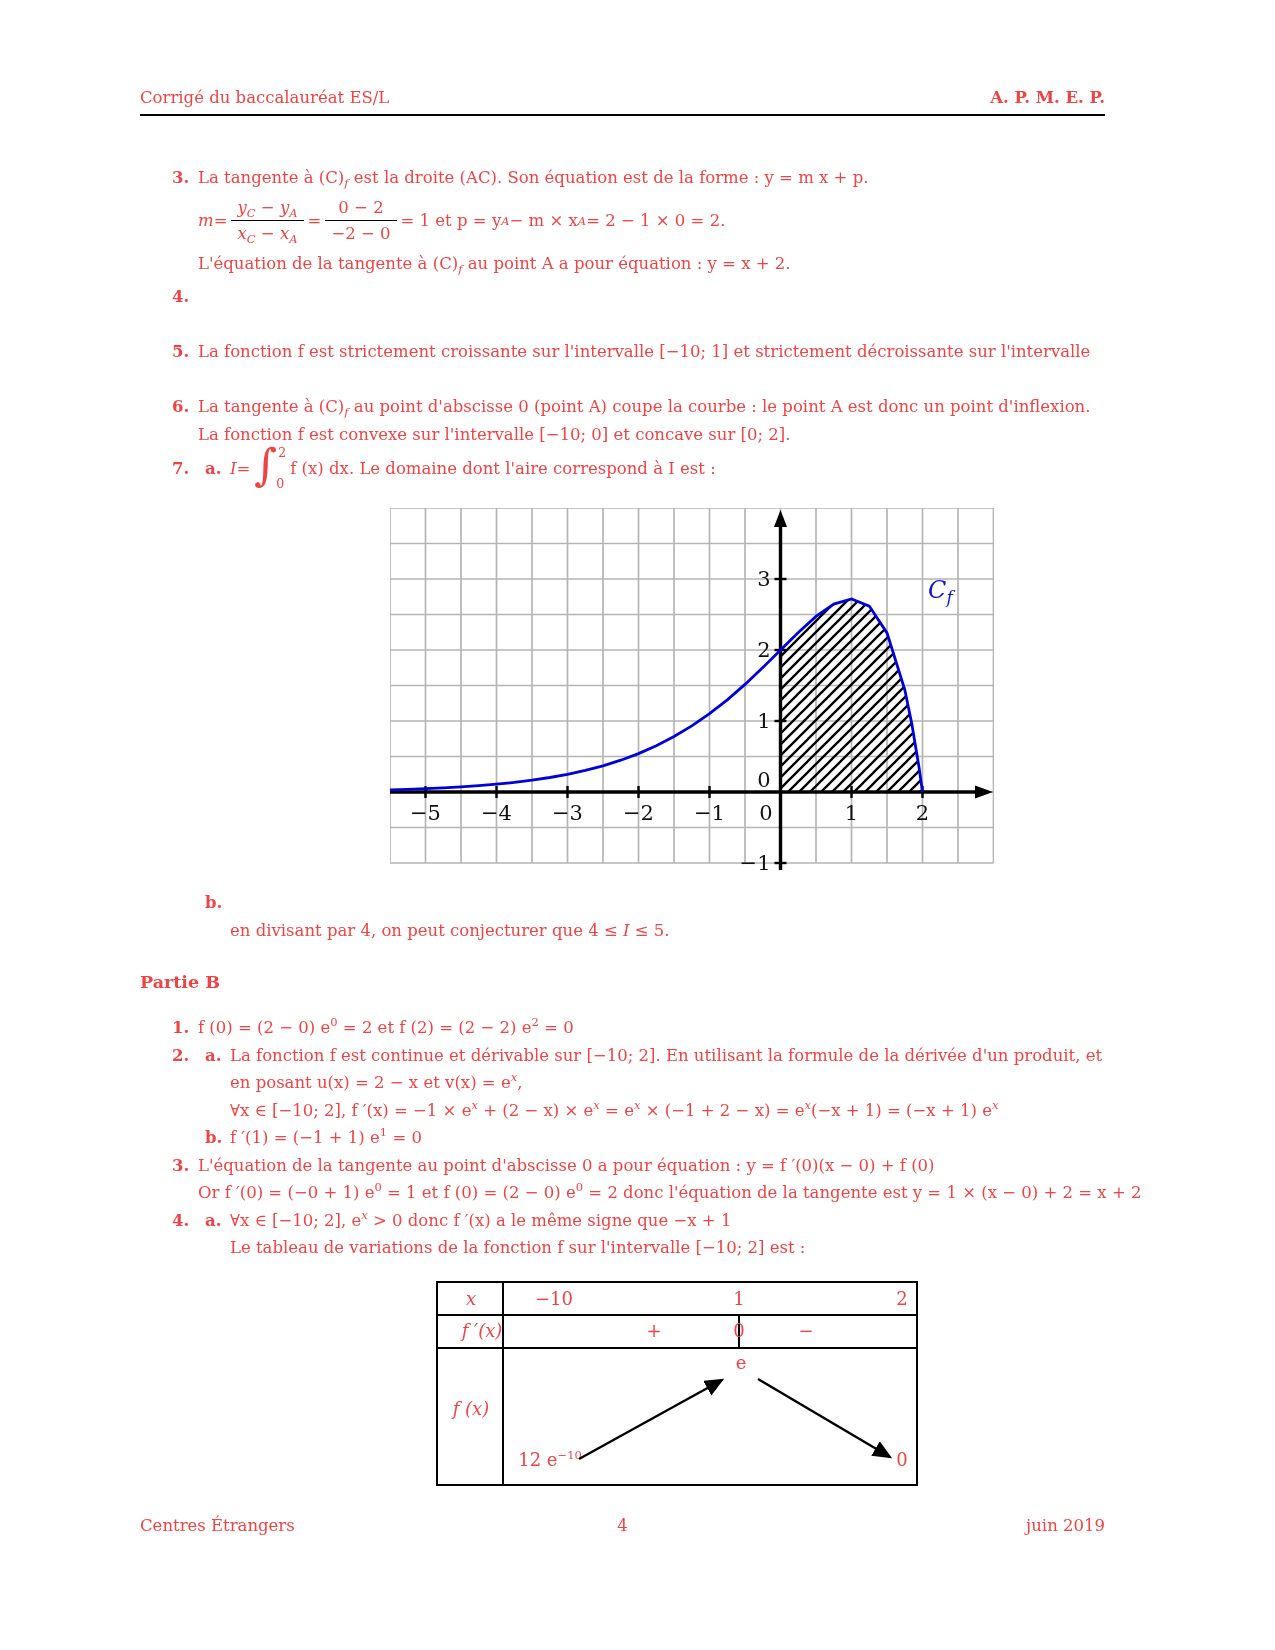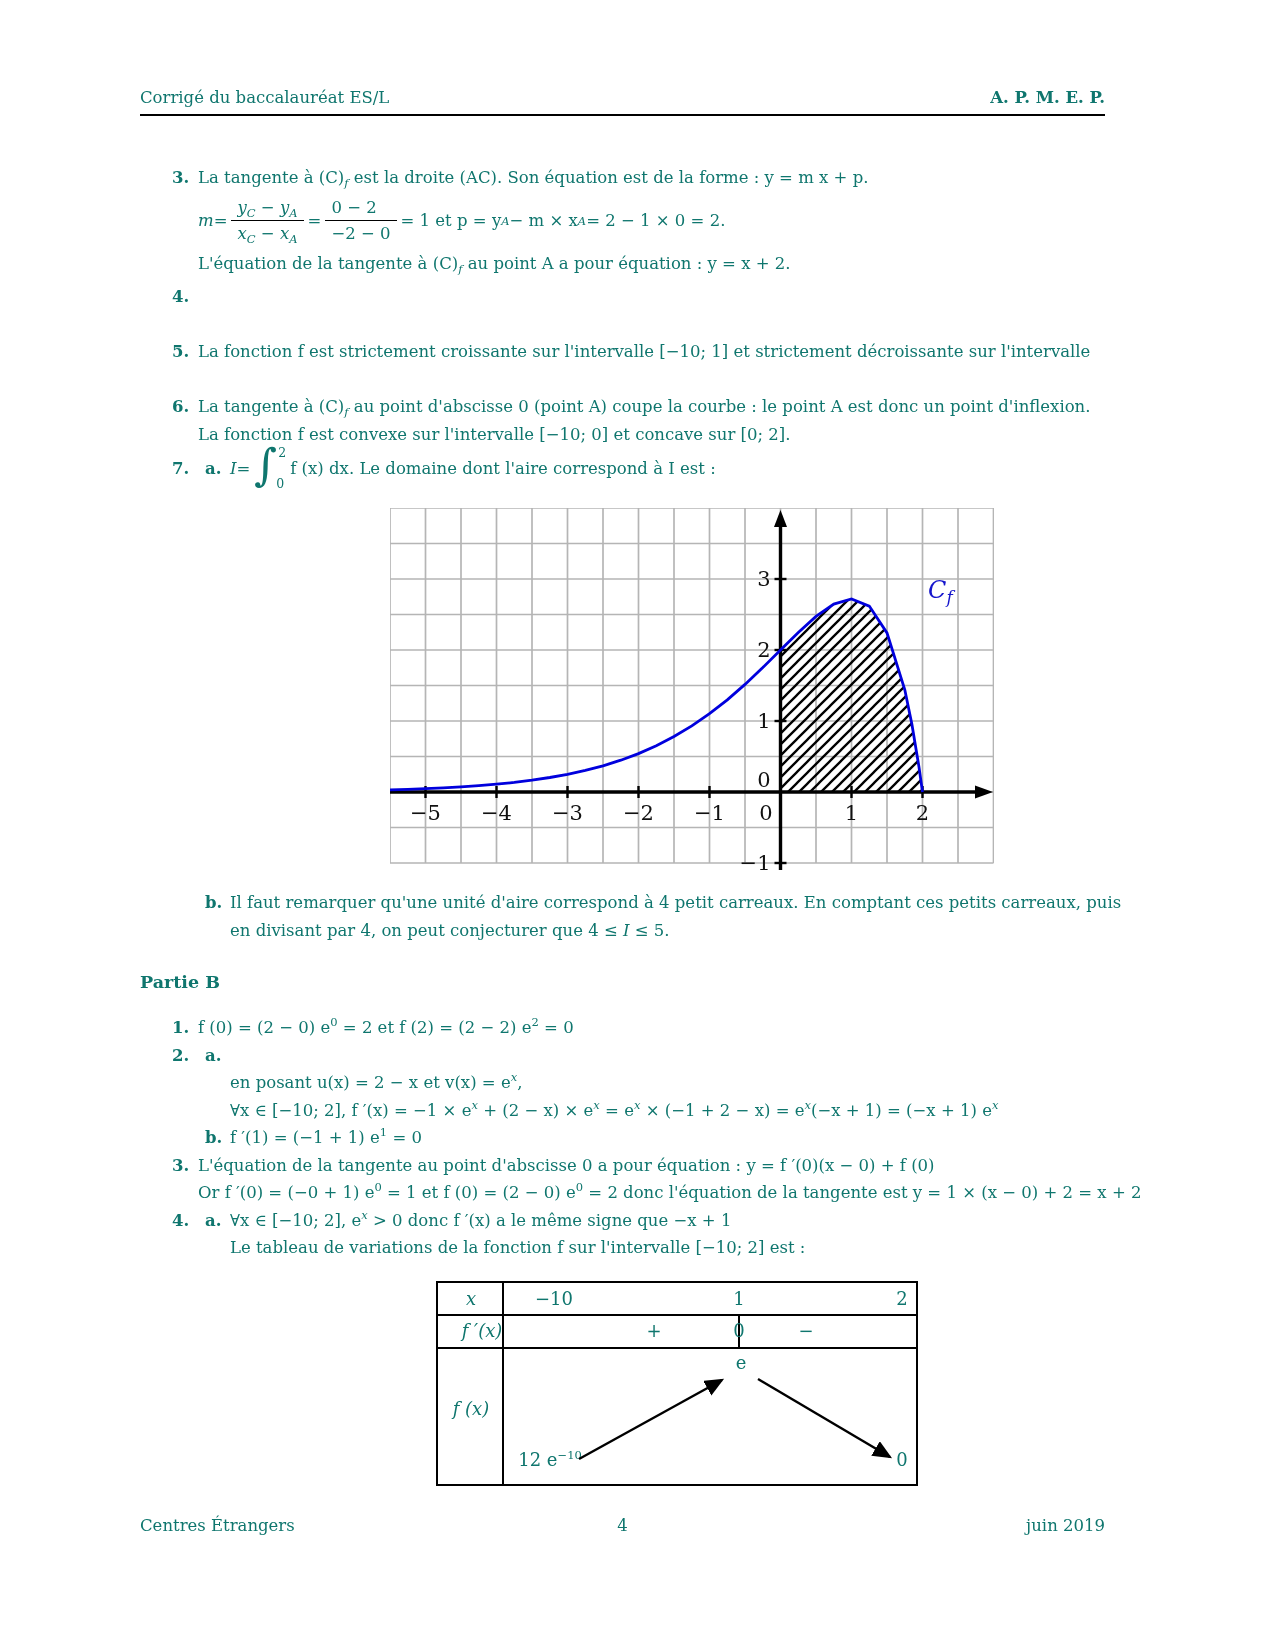--- a/index.html
+++ b/index.html
@@ -1,32 +1,32 @@
 <!DOCTYPE html>
 <html><head>
 <meta charset="utf-8">
 <style>
   html,body{margin:0;padding:0;background:#e8e8e8;}
   .page{position:relative;width:1275px;height:1650px;background:#ffffff;margin:0 auto;
-        font-family:"DejaVu Serif",serif;color:#0f766e;font-size:16.5px;overflow:hidden;}
+        font-family:"DejaVu Serif",serif;color:#ef4444;font-size:16.5px;overflow:hidden;}
   .hdr{position:absolute;left:140px;right:170px;top:88px;display:flex;justify-content:space-between;
        align-items:flex-end;border-bottom:2.5px solid #000;padding-bottom:7px;}
   .hdr-right{font-weight:bold;}
   .blk{position:absolute;left:140px;width:980px;}
   .ln{position:relative;white-space:nowrap;line-height:27.5px;height:27.5px;}
   .pA{padding-left:58px;}   
   .pS{padding-left:90px;}   
   .no{position:absolute;left:32px;font-weight:bold;}
   .no2{position:absolute;left:65px;font-weight:bold;}
   .it{font-style:italic;}
   sup{font-size:11.5px;vertical-align:7px;line-height:0;}
   sub{font-size:11.5px;vertical-align:-4px;line-height:0;}
   .frac-row{display:flex;align-items:center;height:58px;white-space:nowrap;}
   .frac-row .lead{margin-left:58px;}
-  .frac{display:inline-block;text-align:left;margin:0 4px;}
+  .frac{display:inline-block;text-align:center;margin:0 4px;}
   .frac .fn{display:block;border-bottom:1.6px solid #000;padding:0 6px;line-height:25px;}
   .frac .fd{display:block;padding:0 6px;line-height:25px;}
   .int-row{display:flex;align-items:center;height:56px;white-space:nowrap;}
   .int-row .lead{margin-left:90px;}
   .int-sign{font-size:44px;line-height:1;margin:0 1px 6px 4px;}
   .int-bounds{display:inline-flex;flex-direction:column;justify-content:space-between;height:46px;
               font-size:12.5px;margin-right:4px;}
   .int-bounds .ib-t{align-self:flex-end;}
   .int-bounds .ib-b{align-self:flex-start;margin-left:-2px;}
   .ptitle{position:absolute;left:140px;font-weight:bold;font-size:17.5px;}
@@ -193,35 +193,35 @@
           <text x="380.5" y="220" text-anchor="end">1</text>
           <text x="380.5" y="149" text-anchor="end">2</text>
           <text x="380.5" y="78" text-anchor="end">3</text>
         </g>
       <text class="curve-label" x="538" y="90"><tspan>C</tspan><tspan class="sub-f" dy="5">f</tspan></text>
     </svg>
   </div>
 
   <div class="blk" style="top:889px">
     <div class="ln pS">
-      <span class="no2">b.</span><span>Il faut remarquer qu'une unité d'aire correspond à 4 petit carreaux. En comptant ces petits carreaux, puis</span>
+      <span class="no2">b.</span>
     </div>
     <div class="ln pS">
       <span>en divisant par 4, on peut conjecturer que 4 ≤ </span><span class="it">I</span><span> ≤ 5.</span>
     </div>
   </div>
 
   <div class="ptitle" style="top:972px">Partie B</div>
 
   <div class="blk" style="top:1014px">
     <div class="ln pA">
       <span class="no">1.</span><span>f (0) = (2 − 0) e</span><sup>0</sup><span> = 2 et f (2) = (2 − 2) e</span><sup>2</sup><span> = 0</span>
     </div>
     <div class="ln pS">
-      <span class="no">2.</span><span class="no2">a.</span>
+      <span class="no">2.</span><span class="no2">a.</span><span>La fonction f est continue et dérivable sur [−10; 2]. En utilisant la formule de la dérivée d'un produit, et</span>
     </div>
     <div class="ln pS">
       <span>en posant u(x) = 2 − x et v(x) = e</span><sup class="it">x</sup><span>,</span>
     </div>
     <div class="ln pS">
       <span>∀x ∈ [−10; 2], f ′(x) = −1 × e</span><sup class="it">x</sup><span> + (2 − x) × e</span><sup class="it">x</sup><span> = e</span><sup class="it">x</sup><span> × (−1 + 2 − x) = e</span><sup class="it">x</sup><span>(−x + 1) = (−x + 1) e</span><sup class="it">x</sup>
     </div>
     <div class="ln pS">
       <span class="no2">b.</span><span>f ′(1) = (−1 + 1) e</span><sup>1</sup><span> = 0</span>
     </div>

